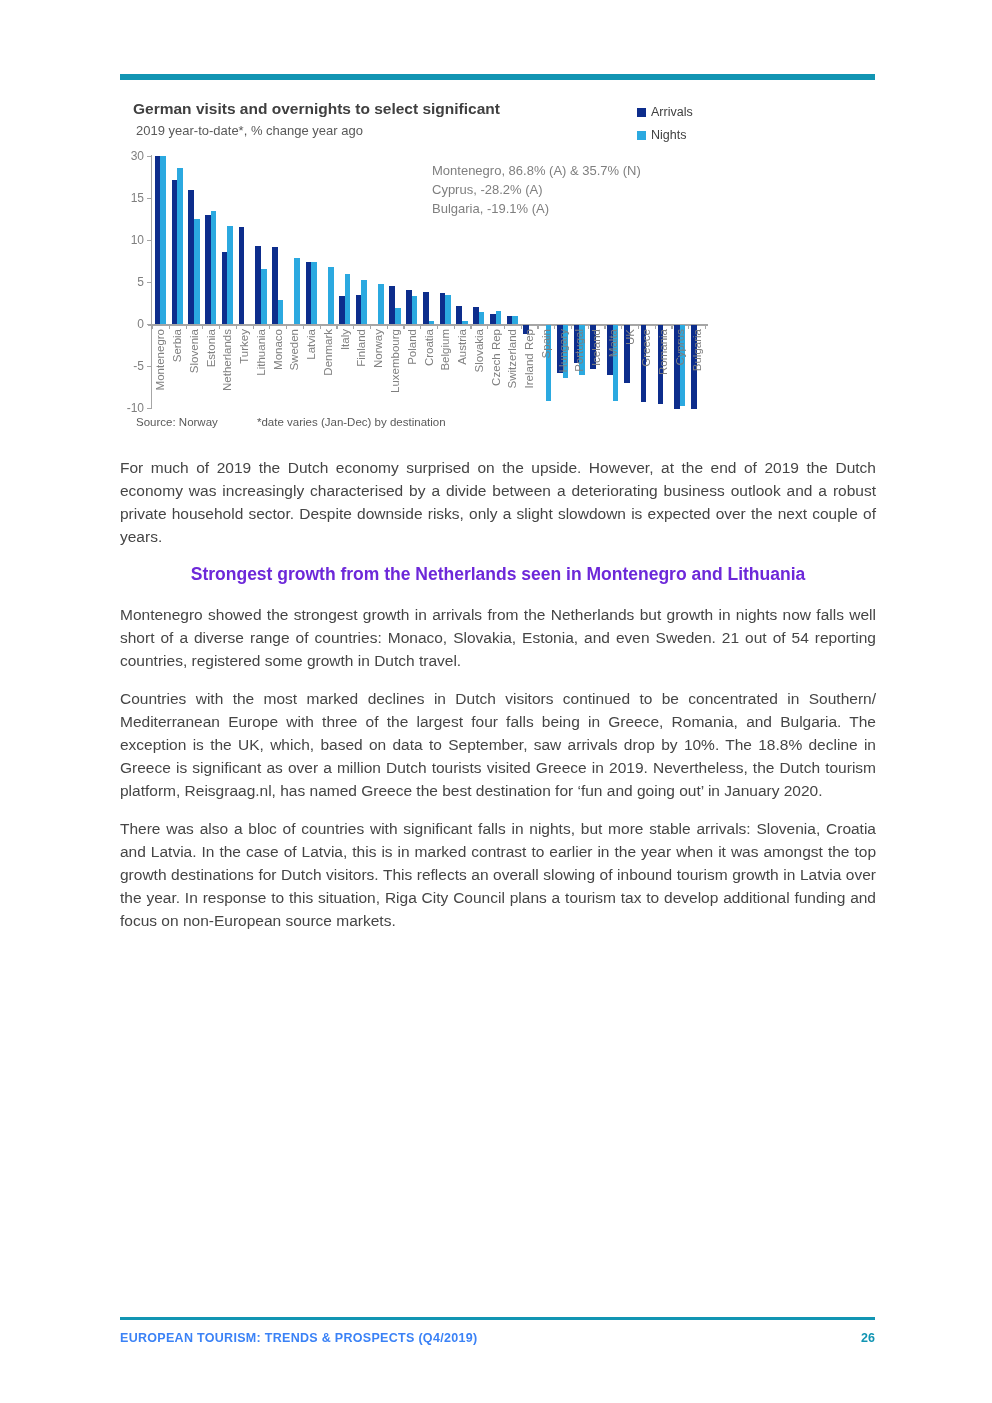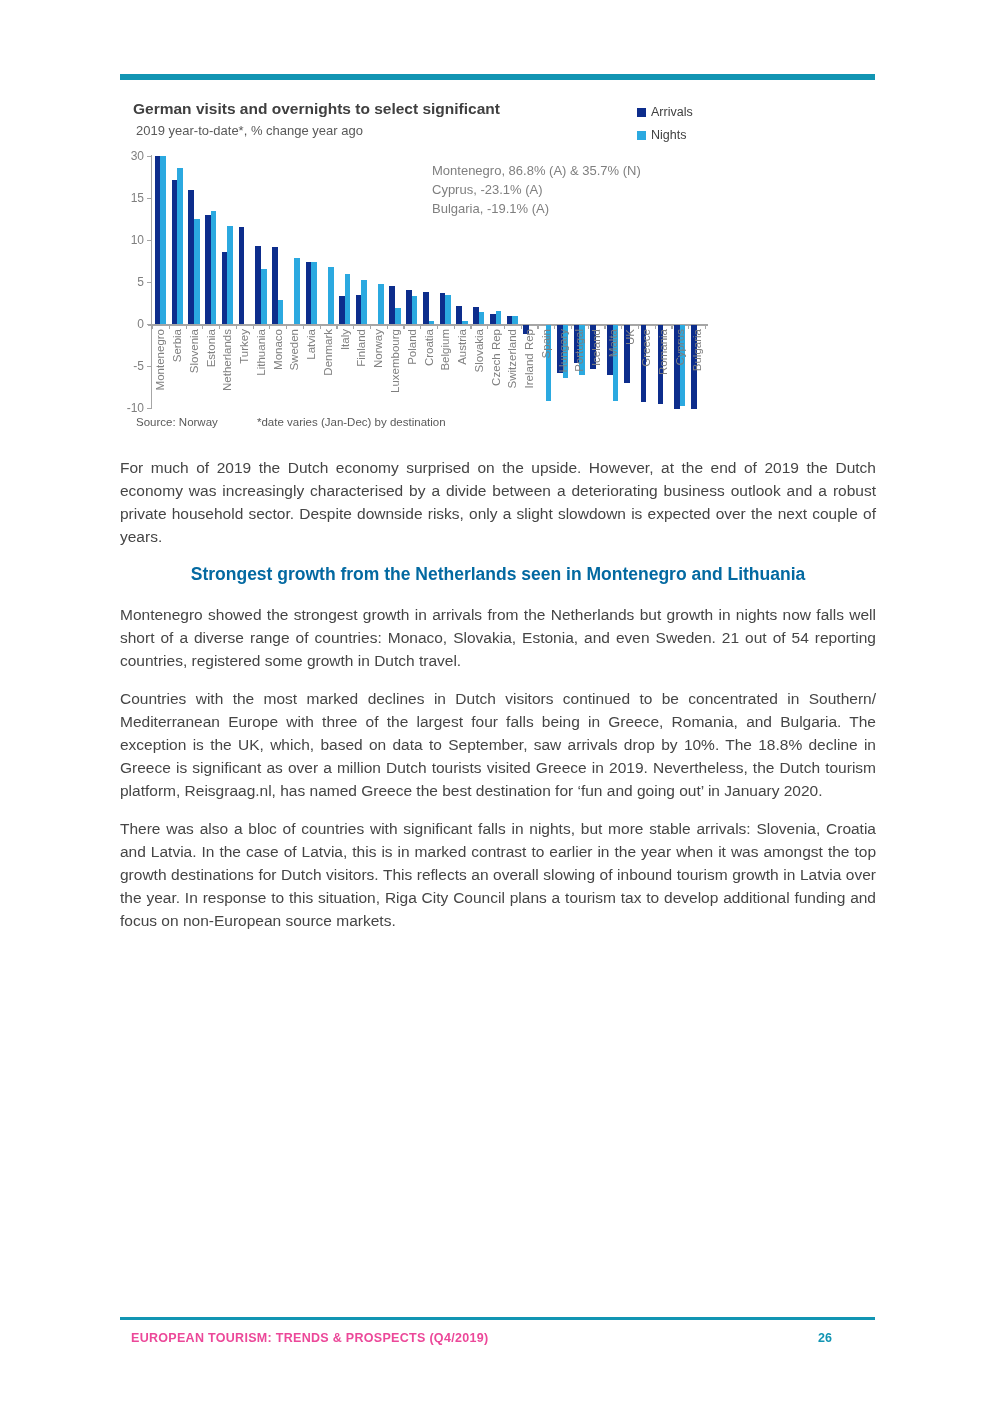--- a/index.html
+++ b/index.html
@@ -26,26 +26,26 @@
   .bar { position:absolute; }
   .catlab { position:absolute; font-size:11.5px; color:#7f7f7f; }
   .catlab span { display:inline-block; white-space:nowrap;
      transform:rotate(-90deg) translateX(-100%); transform-origin:0 0; }
   .annot { left:432px; top:161px; font-size:13px; color:#7f7f7f; line-height:19px; }
   .source-note { top:416px; font-size:11.5px; color:#595959; }
   
   .body-text { left:120px; top:456px; width:756px; font-size:15.5px; color:#454545;
      line-height:23px; text-align:justify; }
   .body-text p { margin-bottom:15px; }
-  .section-heading { text-align:center; font-size:17.5px; font-weight:bold; color:#0369a1;
+  .section-heading { text-align:center; font-size:17.5px; font-weight:bold; color:#6d28d9;
      margin:3px 0 17px 0; }
   
-  .footer-title { left:131px; top:1331px; font-size:12.5px; font-weight:bold; color:#ec4899;
+  .footer-title { left:120px; top:1331px; font-size:12.5px; font-weight:bold; color:#3b82f6;
      letter-spacing:0.3px; }
-  .footer-page { left:775px; top:1331px; width:100px; text-align:center; font-size:12.5px;
+  .footer-page { left:775px; top:1331px; width:100px; text-align:right; font-size:12.5px;
      font-weight:bold; color:#1295b3; }
 </style>
 </head>
 <body>
 
 <div class="abs rule-top"></div>
 
 <div class="abs chart-title">German visits and overnights to select significant</div>
 <div class="abs chart-subtitle">2019 year-to-date*, % change year ago</div>
 
@@ -196,21 +196,21 @@
     <div class="catlab" style="left: 606.833px; top: 329px;"><span>Malta</span></div>
     <div class="catlab" style="left: 623.591px; top: 329px;"><span>UK</span></div>
     <div class="catlab" style="left: 640.348px; top: 329px;"><span>Greece</span></div>
     <div class="catlab" style="left: 657.106px; top: 329px;"><span>Romania</span></div>
     <div class="catlab" style="left: 673.864px; top: 329px;"><span>Cyprus</span></div>
     <div class="catlab" style="left: 690.621px; top: 329px;"><span>Bulgaria</span></div>
   </div>
 
 <div class="abs annot">
   <div>Montenegro, 86.8% (A) &amp; 35.7% (N)</div>
-  <div>Cyprus, -23.1% (A)</div>
+  <div>Cyprus, -28.2% (A)</div>
   <div>Bulgaria, -19.1% (A)</div>
 </div>
 
 <div class="abs source-note" style="left:136px;">Source: Norway</div>
 <div class="abs source-note" style="left:257px;">*date varies (Jan-Dec) by destination</div>
 
 <div class="abs body-text">
   <p>For much of 2019 the Dutch economy surprised on the upside. However, at the end of 2019 the Dutch economy was increasingly characterised by a divide between a deteriorating business outlook and a robust private household sector. Despite downside risks, only a slight slowdown is expected over the next couple of years.</p>
   <h2 class="section-heading">Strongest growth from the Netherlands seen in Montenegro and Lithuania</h2>
   <p>Montenegro showed the strongest growth in arrivals from the Netherlands but growth in nights now falls well short of a diverse range of countries: Monaco, Slovakia, Estonia, and even Sweden. 21 out of 54 reporting countries, registered some growth in Dutch travel.</p>

